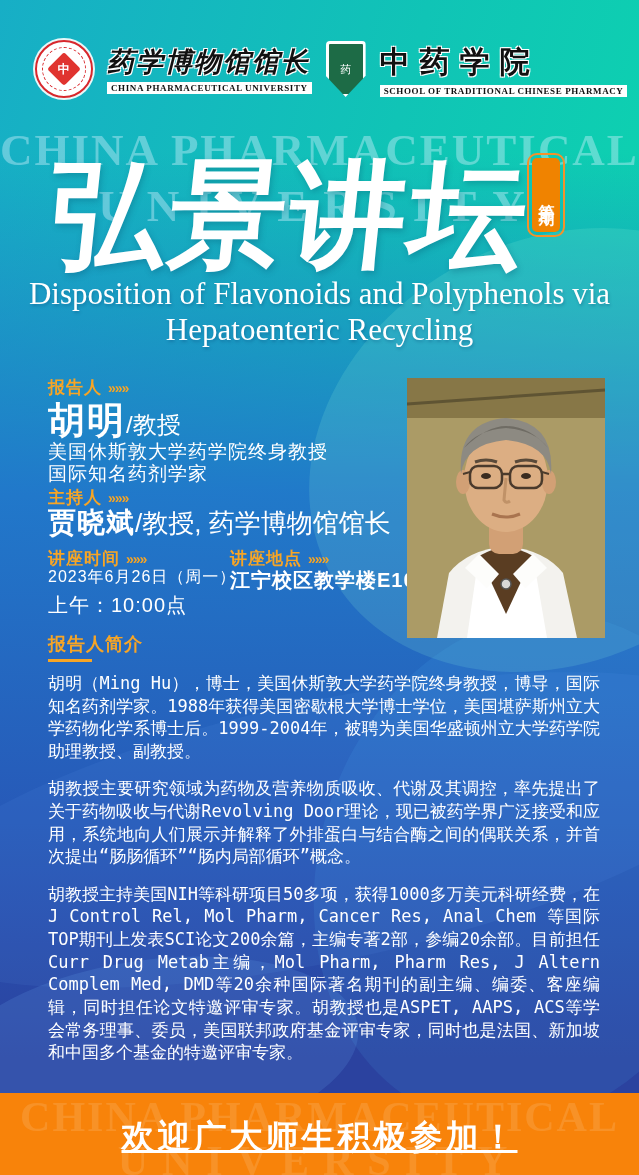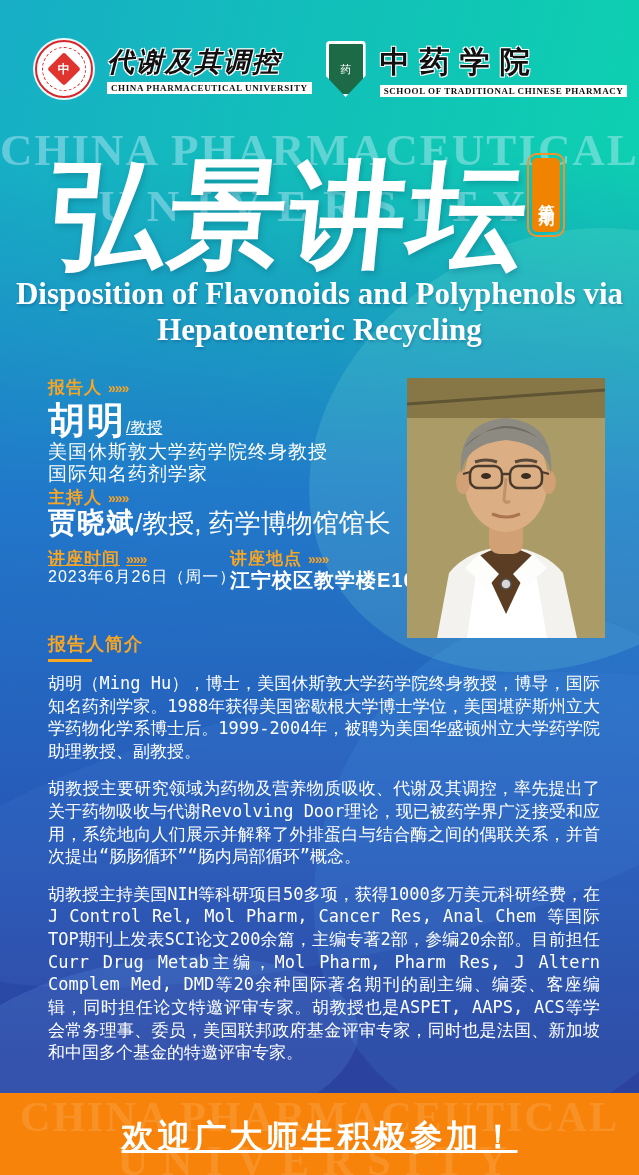--- a/index.html
+++ b/index.html
@@ -61,30 +61,30 @@
                  transform:skewX(-6deg); z-index:2;
                  text-shadow:2px 3px 6px rgba(0,60,90,0.25); }
   .issue-badge { position:absolute; left:532px; top:158px; z-index:3;
                  background:#f08300; color:#fff; border-radius:5px;
                  outline:2px solid #f5912a; outline-offset:3px;
                  width:28px; height:74px; display:flex; align-items:center; justify-content:center;
                  writing-mode:vertical-lr; text-orientation:upright;
                  font-size:16px; font-weight:bold; letter-spacing:3px; }
 
   .lecture-title { position:absolute; top:276px; left:0; width:100%; text-align:center;
-                   color:#fff; font-family:"Liberation Serif", serif; font-weight:700;
+                   color:#fff; font-family:"Liberation Serif", serif; font-weight:400;
                    font-size:31px; line-height:36px; z-index:2;
                    text-shadow:1px 2px 3px rgba(0,40,90,0.25); }
 
   
   .label { position:absolute; color:#f7a525; font-weight:bold; font-size:17px; letter-spacing:1px; }
   .label .chev { font-size:14px; letter-spacing:-1px; margin-left:6px; font-weight:bold; }
   .speaker-name-row { position:absolute; left:48px; top:396px; color:#fff; }
   .speaker-name-row .big { font-size:37px; font-weight:bold; letter-spacing:2px;margin-top:41px; }
-  .speaker-name-row .suffix { font-size:16px;text-decoration:underline; }
+  .speaker-name-row .suffix { font-size:24px; }
   .info-line { position:absolute; color:#fff; font-size:19px; letter-spacing:1px; }
   .host-row { position:absolute; left:48px; top:504px; color:#fff; }
   .host-row .big { font-size:28px; font-weight:bold; letter-spacing:1px; }
   .host-row .suffix { font-size:26px; }
   .bio-underline { position:absolute; left:48px; top:659px; width:44px; height:3px; background:#f7a525; }
 
   
   .photo { position:absolute; left:407px; top:378px; width:198px; height:260px;
            overflow:hidden; z-index:2; background:#a4945f; }
 
@@ -116,21 +116,21 @@
   <div class="streak streak-4"></div>
 
   <div class="header">
     <div class="seal">
       <div class="seal-ring"></div>
       <div class="seal-core">
           <span>中</span>
         </div>
     </div>
     <div class="logo-text">
-      <div class="logo-zh-cal">代谢及其调控</div>
+      <div class="logo-zh-cal">药学博物馆馆长</div>
       <div class="logo-en-strip">CHINA PHARMACEUTICAL UNIVERSITY</div>
     </div>
     <div class="shield">
       <span>药</span>
     </div>
     <div class="logo-text">
       <div class="logo-zh-school">中药学院</div>
       <div class="logo-en-strip">SCHOOL OF TRADITIONAL CHINESE PHARMACY</div>
     </div>
   </div>
@@ -157,24 +157,25 @@
   <div class="info-line" style="left:48px; top:439px;">美国休斯敦大学药学院终身教授</div>
   <div class="info-line" style="left:48px; top:461px;">国际知名药剂学家</div>
 
   <div class="label" style="left:48px; top:486px;">
     <span>主持人</span><span class="chev">»»»</span>
   </div>
   <div class="host-row">
     <span class="big">贾晓斌</span><span class="suffix">/教授, 药学博物馆馆长</span>
   </div>
 
-  <div class="label" style="left:48px; top:547px;text-decoration:underline;">
+  <div class="label" style="left:48px; top:547px;">
     <span>讲座时间</span><span class="chev">»»»</span>
   </div>
   <div class="info-line" style="left:48px; top:567px; font-size:16px;">2023年6月26日（周一）</div>
+  <div class="info-line" style="left:48px; top:592px; font-size:20px;">上午：10:00点</div>
 
   <div class="label" style="left:230px; top:547px;">
     <span>讲座地点</span><span class="chev">»»»</span>
   </div>
   <div class="info-line" style="left:230px; top:567px; font-size:20px; font-weight:bold;">江宁校区教学楼E105</div>
 
   <div class="label" style="left:48px; top:632px; font-size:18px;">报告人简介</div>
   <div class="bio-underline"></div>
 
   <div class="photo">

